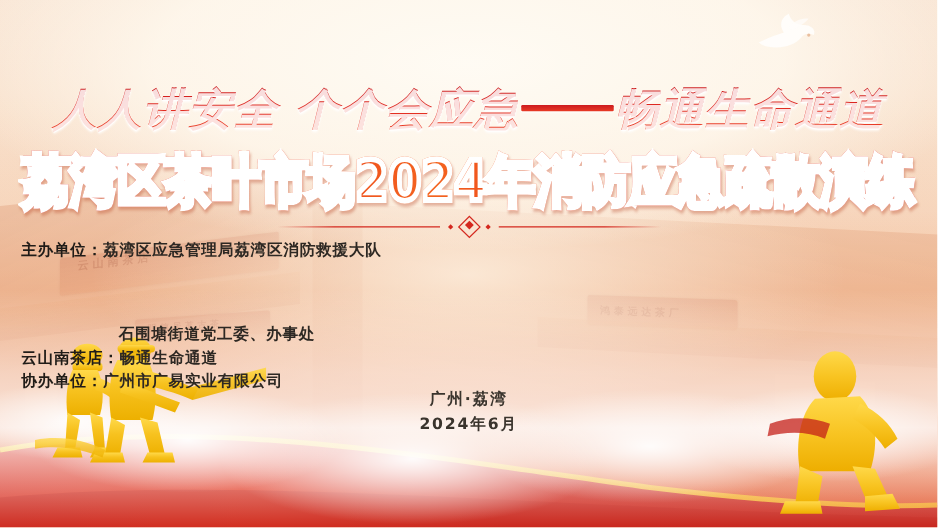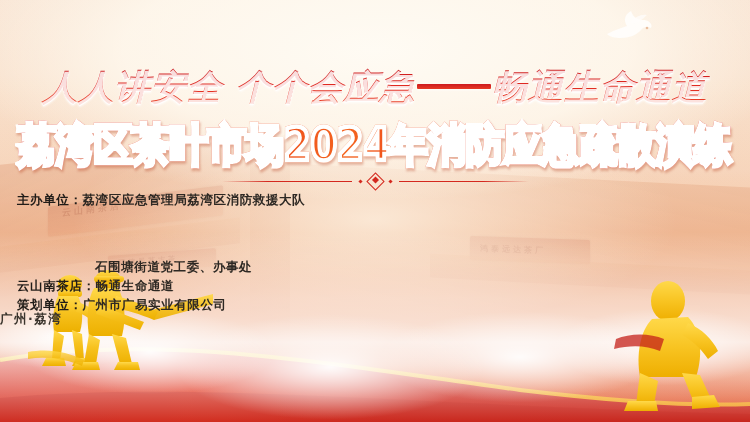--- a/index.html
+++ b/index.html
@@ -139,21 +139,21 @@
   .org-row{
     font-size:12.5px;line-height:19px;white-space:nowrap;
     font-family:"DejaVu Sans","Liberation Sans",sans-serif;
     letter-spacing:.6px;
   }
   .org-label{font-weight:700;color:#201c18;}
   .org-val{font-weight:700;color:#2d2823;}
   .org-indent{padding-left:78px;margin-top:48px;}
 
   .footer{
-    position:absolute;top:297px;left:0;width:750px;
+    position:absolute;top:297px;left:0;width:750px;text-align:center;
     color:#3a342d;
   }
   .footer div{
     font-size:12.5px;line-height:20px;letter-spacing:1.5px;font-weight:600;
     font-family:"DejaVu Sans","Liberation Sans",sans-serif;
   }
 </style>
 </head>
 <body>
 
@@ -291,22 +291,23 @@
       <div class="org-row">
         <span class="org-label">主办单位：</span><span class="org-val">荔湾区应急管理局</span><span class="gap"></span><span class="org-val">荔湾区消防救援大队</span>
       </div>
       <div class="org-row org-indent">
         <span class="org-val">石围塘街道党工委、办事处</span>
       </div>
       <div class="org-row">
         <span class="org-label">云山南茶店：</span><span class="org-val">畅通生命通道</span>
       </div>
       <div class="org-row">
-        <span class="org-label">策划单位：</span><span class="org-val">广州市广易实业有限公司</span>
+        <span class="org-label">协办单位：</span><span class="org-val">广州市广易实业有限公司</span>
       </div>
     </div>
 
     <div class="footer">
       <div>广州·荔湾</div>
+      <div>2024年6月</div>
     </div>
 
   </div>
 </div>
 
 </body></html>

